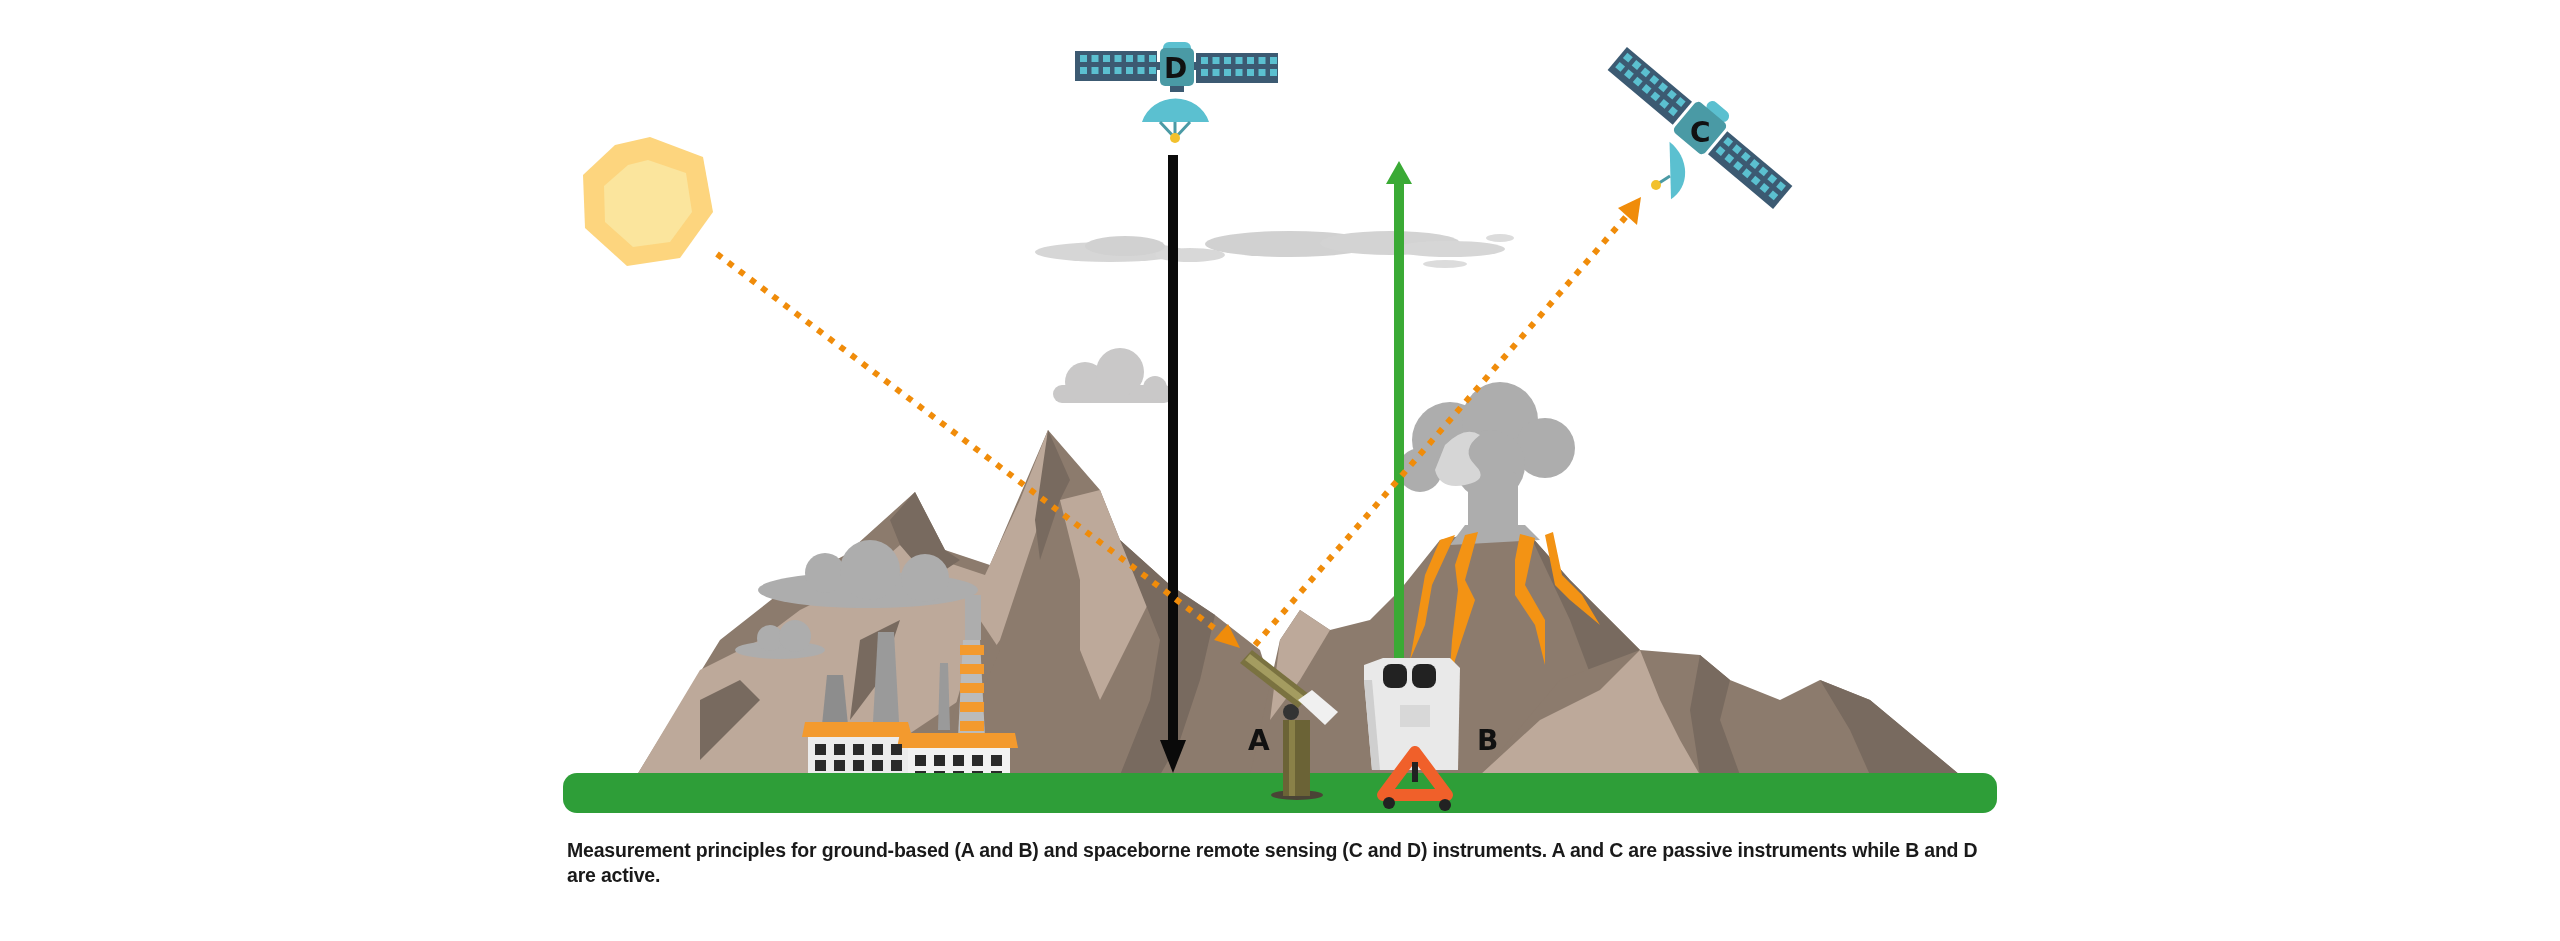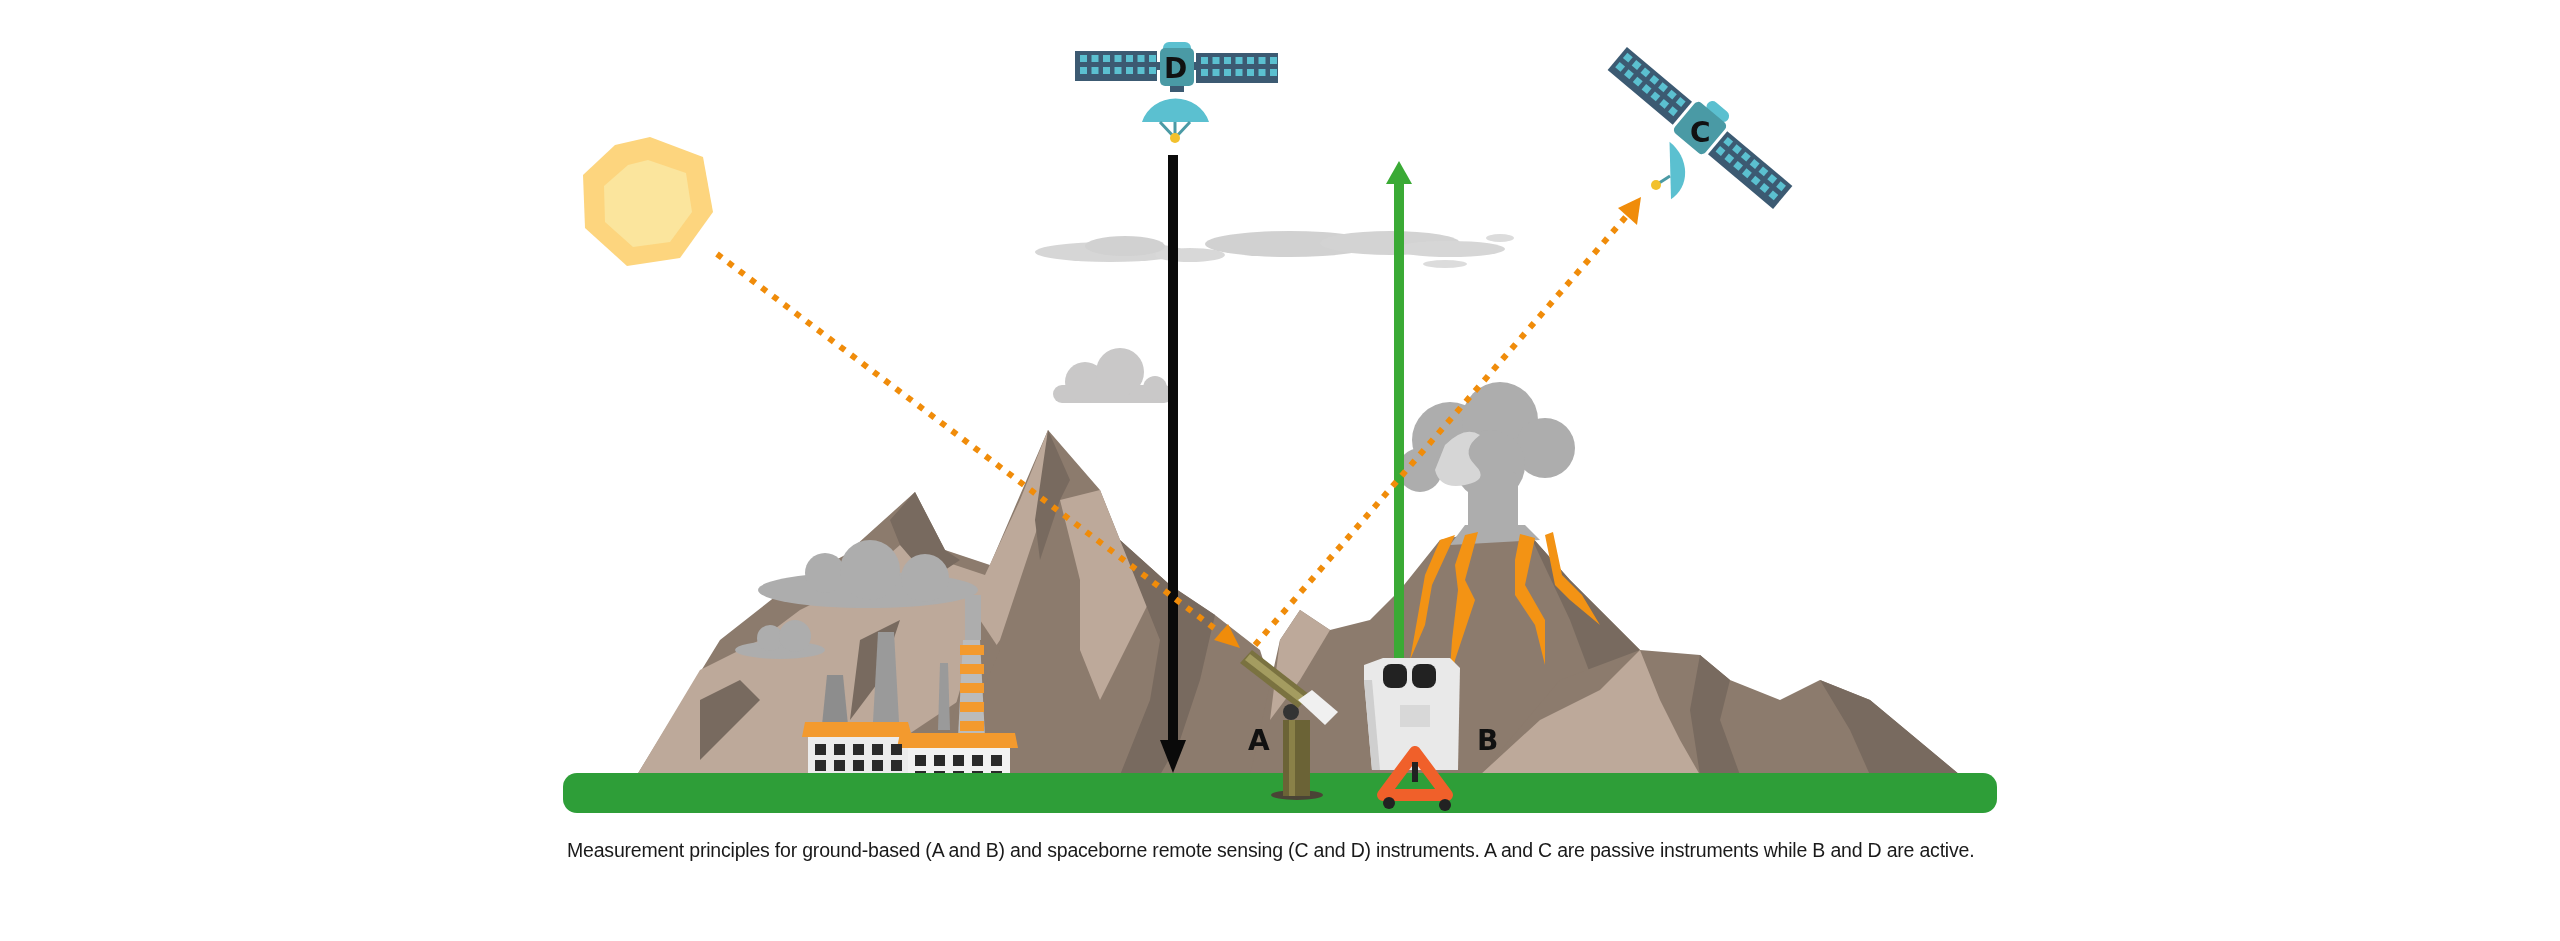--- a/index.html
+++ b/index.html
@@ -1,21 +1,21 @@
 <!DOCTYPE html>
 <html><head>
 <meta charset="utf-8">
 <style>
   html, body { margin: 0; padding: 0; background: #ffffff; }
   body { width: 2560px; height: 941px; position: relative; overflow: hidden; font-family: "Liberation Sans", sans-serif; }
   #scene { position: absolute; left: 0; top: 0; width: 2560px; height: 941px; }
   .caption {
     position: absolute; left: 567px; top: 838px; width: 1420px;
     font-family: "Liberation Sans", sans-serif; font-size: 19.5px; line-height: 25px;
-    color: #1a1a1a; letter-spacing: -0.2px;
+    color: #1a1a1a; letter-spacing: -0.2px; font-weight: bold;
   }
   .lbl { font-family: "DejaVu Sans", sans-serif; font-weight: bold; fill: #111111; }
 </style>
 </head>
 <body>
 
 <svg id="scene" width="2560" height="941" viewBox="0 0 2560 941" xmlns="http://www.w3.org/2000/svg">
 
   <g>
     <polygon points="650,137 703,157 713,212 680,258 627,266 585,228 583,175 615,145" fill="#fdd57e"></polygon>

